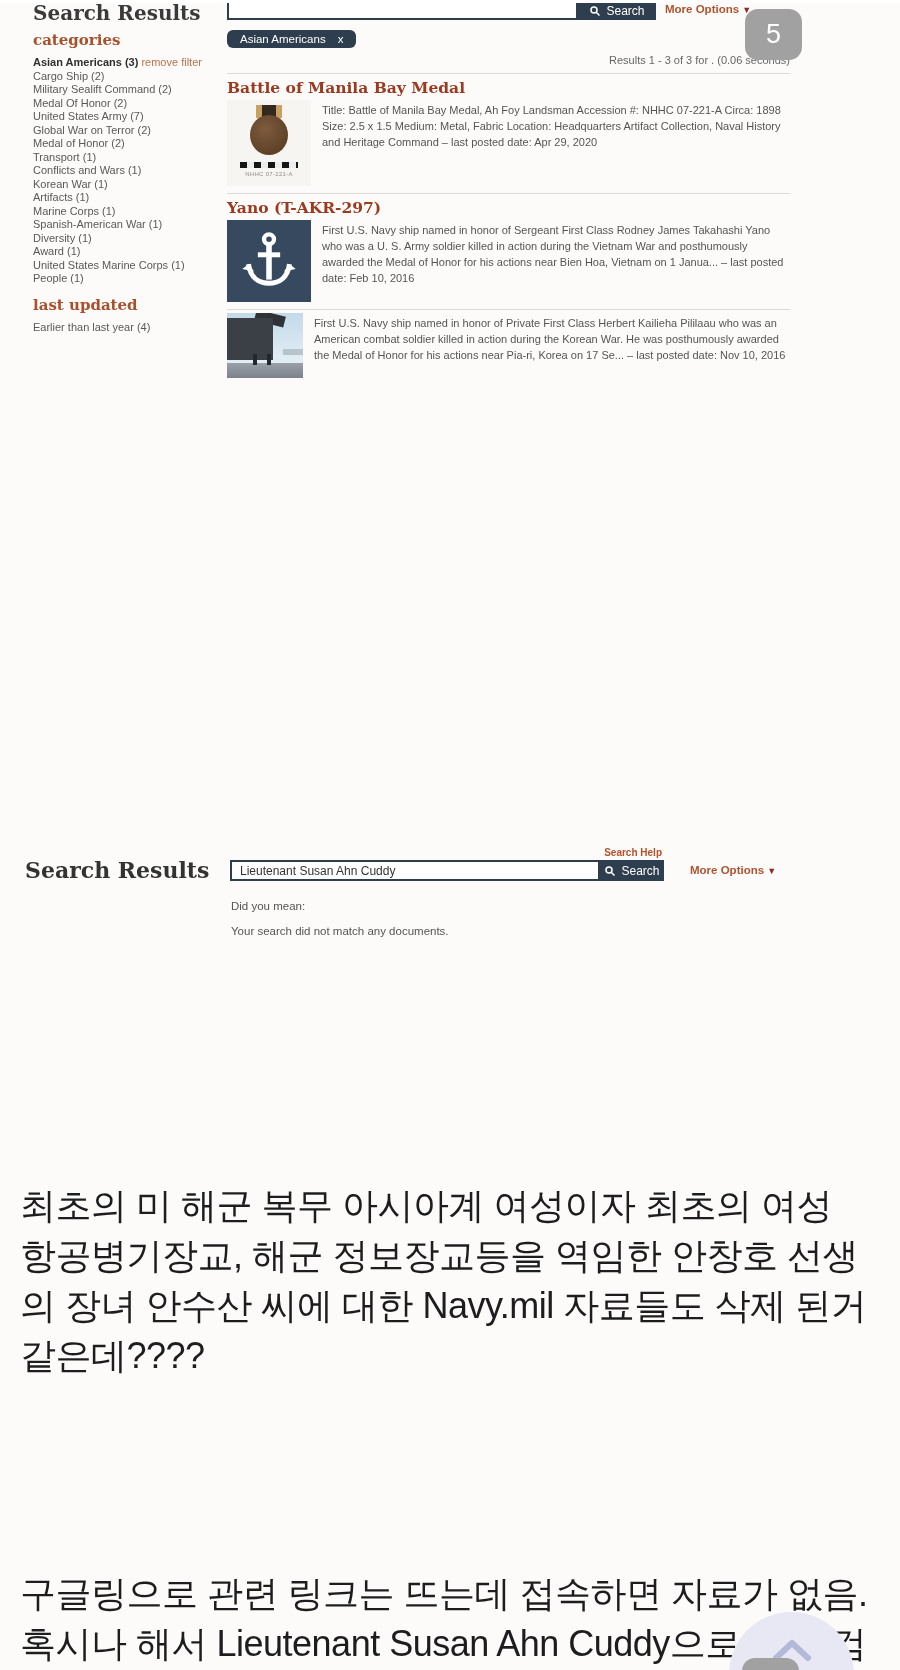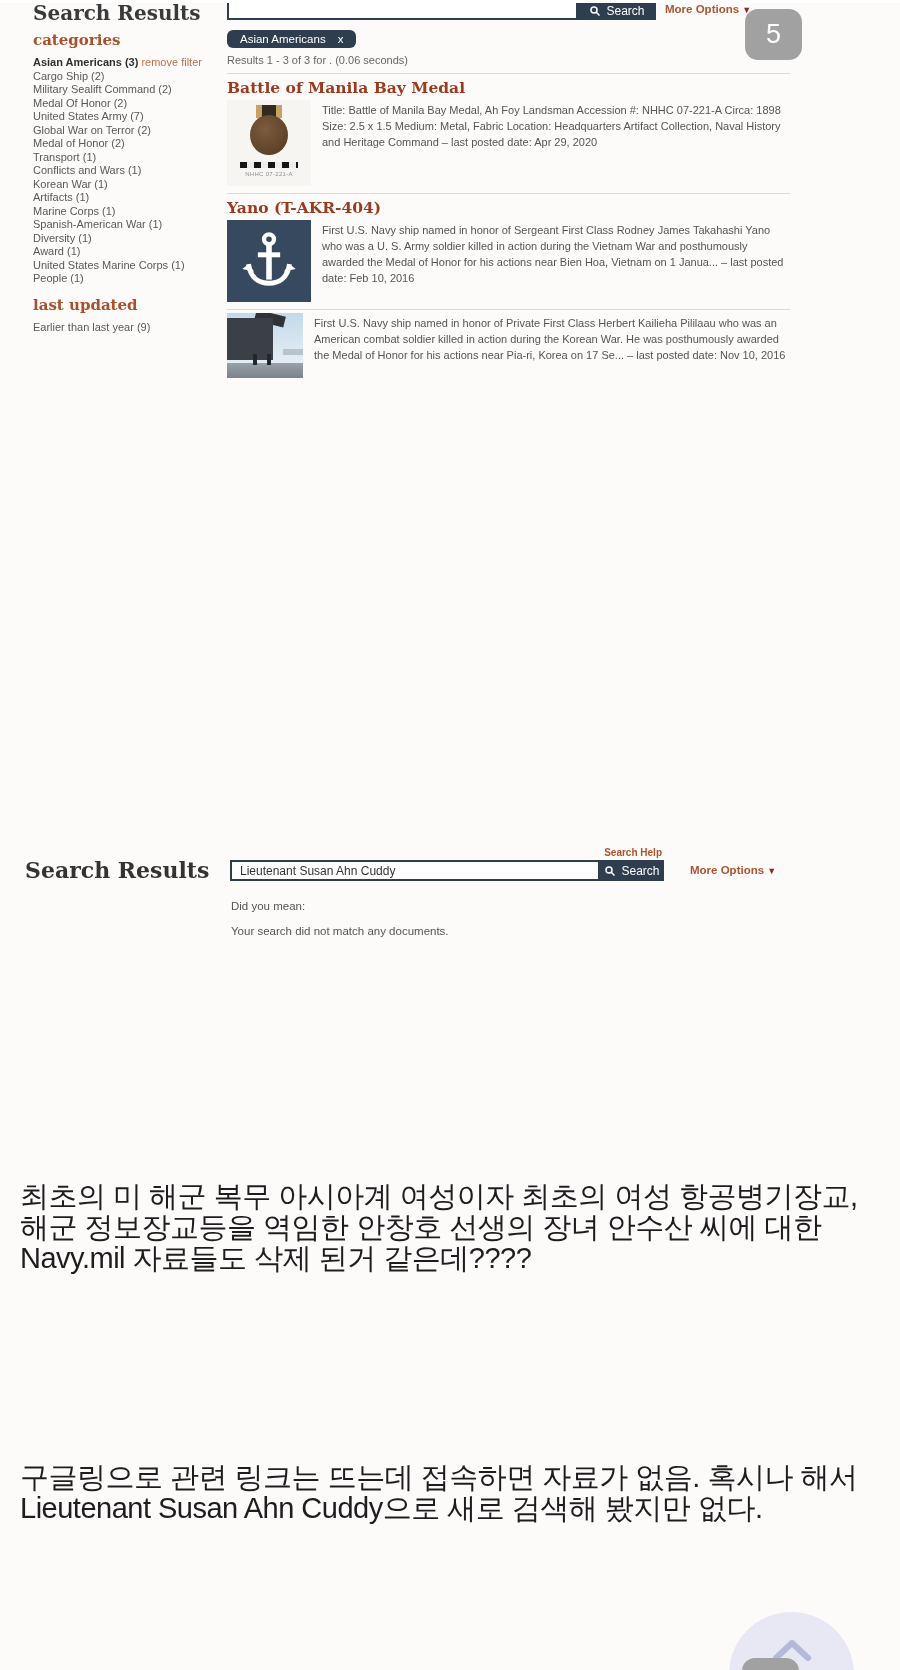--- a/index.html
+++ b/index.html
@@ -25,21 +25,21 @@
                font-size:12px; color:#333; padding:0 8px; outline:none; }
   .searchbtn { width:78px; height:19px; background:#2f3e4e; color:#fff; border:none;
                font-size:12px; display:flex; align-items:center; justify-content:center;
                gap:5px; cursor:pointer; flex:none; }
   .moreopts { margin-left:9px; margin-top:2px; font-size:11.5px; font-weight:bold;
               color:#ad5430; text-decoration:none; white-space:nowrap; cursor:pointer; }
   .moreopts .caret { color:#8f2a1e; font-size:9px; margin-left:3px; }
   .tagpill { display:inline-flex; align-items:center; gap:12px; margin-top:10px;
              background:#2f3e4e; color:#fff; border-radius:6px; padding:3px 13px;
              font-size:11.5px; cursor:pointer; }
-  .summary { margin-top:6px; font-size:11px; color:#666; }
+  .summary { margin-top:6px; font-size:11px; color:#666;text-align:right; }
   hr.sep { border:none; border-top:1px solid #dadada; margin:7px 0 0; }
   .result-title { font-size:15.5px; color:#9a3b20; margin-top:4px; cursor:pointer; }
   .result-row { display:flex; gap:11px; margin-top:3px; }
   .desc { font-size:11px; color:#555; line-height:16px; padding-top:2px; }
   .gap1 { margin-top:40px; } .gap2 { margin-top:43px; }
 
   
   .thumb { flex:none; position:relative; overflow:hidden; cursor:pointer; }
   .t-medal { width:84px; height:86px; background:#f6f5f1; }
   .t-medal .ribbon-outer { position:absolute; left:29px; top:5px; width:26px; height:13px; background:#c9a063; }
@@ -74,21 +74,21 @@
   .sr2-title { position:absolute; left:25px; top:11px; font-size:22px; color:#333; }
   .row2 { position:absolute; left:230px; top:14px; }
   .row2 .searchbox { width:370px; height:21px; }
   .row2 .searchbtn { width:64px; height:21px; }
   .row2 .moreopts { margin-left:26px; margin-top:4px; }
   .dym     { position:absolute; left:231px; top:54px;  font-size:11.5px; color:#555; }
   .nomatch { position:absolute; left:231px; top:79px;  font-size:11.5px; color:#555; }
 
   
   #commentary { position:absolute; left:20px; top:1178px; width:848px; color:#1d1d1f; }
-  #commentary p { font-size:29px; line-height:31px; letter-spacing:-0.5px; }
+  #commentary p { font-size:36px; line-height:50px; letter-spacing:-0.5px; }
   #commentary p + p { margin-top:188px; }
 
   
   #scrolltop { position:absolute; left:729px; top:1609px; width:125px; height:125px;
                border-radius:50%; background:#e7e8f3; cursor:pointer; }
   #scrolltop svg { position:absolute; left:43px; top:26px; }
 </style>
 </head>
 <body>
 
@@ -116,21 +116,21 @@
         <div class="sb-item">Artifacts (1)</div>
         <div class="sb-item">Marine Corps (1)</div>
         <div class="sb-item">Spanish-American War (1)</div>
         <div class="sb-item">Diversity (1)</div>
         <div class="sb-item">Award (1)</div>
         <div class="sb-item">United States Marine Corps (1)</div>
         <div class="sb-item">People (1)</div>
       </div>
       <h2 class="slab sb-head" style="margin-top:10px;">last updated</h2>
       <div class="sb-list">
-        <div class="sb-item">Earlier than last year (9)</div>
+        <div class="sb-item">Earlier than last year (4)</div>
       </div>
     </aside>
 
     <main id="main1">
       <div class="search-row">
         <input class="searchbox" type="text" value="" style="">
         <button class="searchbtn">
           <svg width="12" height="12" viewBox="0 0 24 24">
             <circle cx="10" cy="10" r="6" fill="none" stroke="#fff" stroke-width="3"></circle>
             <line x1="14.5" y1="14.5" x2="21" y2="21" stroke="#fff" stroke-width="3"></line>
@@ -159,21 +159,21 @@
             <div class="scalebar"></div>
             <div class="cap">NHHC 07-221-A</div>
           </div>
           <div class="desc">Title: Battle of Manila Bay Medal, Ah Foy Landsman Accession #: NHHC 07-221-A Circa: 1898 Size: 2.5 x 1.5 Medium: Metal, Fabric Location: Headquarters Artifact Collection, Naval History and Heritage Command – last posted date:  Apr 29, 2020</div>
         </div>
       </div>
       <hr class="sep gap1">
 
       
       <div>
-        <div class="slab result-title">Yano (T-AKR-404)</div>
+        <div class="slab result-title">Yano (T-AKR-297)</div>
         <div class="result-row">
           <div class="thumb t-anchor">
             <svg width="62" height="66" viewBox="0 0 100 100">
               <circle cx="50" cy="15" r="8" fill="none" stroke="#fff" stroke-width="7"></circle>
               <line x1="50" y1="23" x2="50" y2="80" stroke="#fff" stroke-width="9"></line>
               <line x1="32" y1="40" x2="68" y2="40" stroke="#fff" stroke-width="8"></line>
               <path d="M17 55 C20 78 35 86 50 86 C65 86 80 78 83 55" fill="none" stroke="#fff" stroke-width="8"></path>
               <path d="M17 55 L7 63 L26 67 Z" fill="#fff"></path>
               <path d="M83 55 L93 63 L74 67 Z" fill="#fff"></path>
             </svg>

